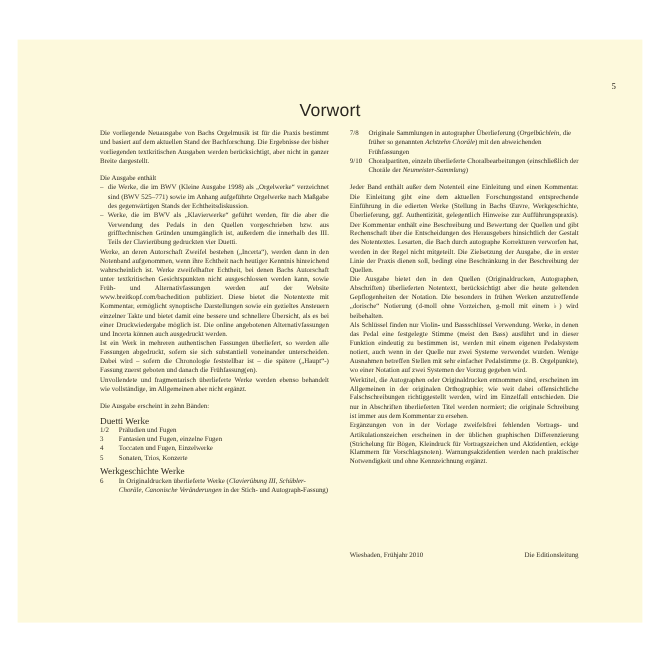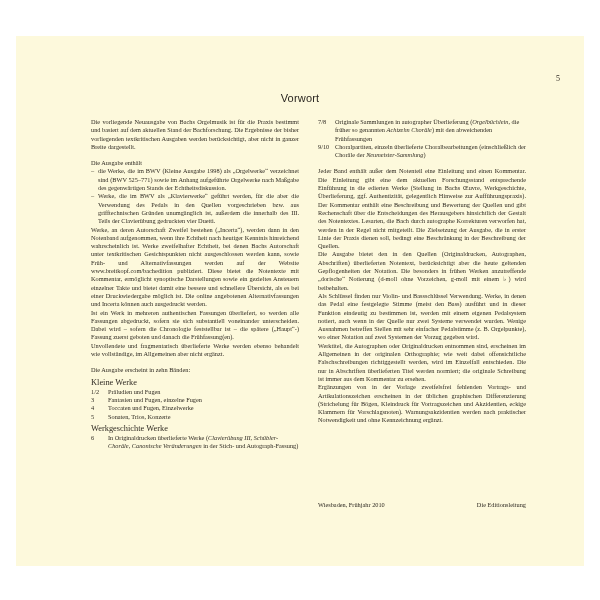--- a/index.html
+++ b/index.html
@@ -20,21 +20,21 @@
   .page-number {
     position: absolute;
     left: 540px; top: 38px;
     font-size: 8px;
   }
   .title {
     position: absolute;
     left: 0; width: 568px; top: 56px;
     text-align: center;
     font-family: "Liberation Sans", "DejaVu Sans", sans-serif;
-    font-size: 11px;
+    font-size: 16px;
     color: #2a2620;
     letter-spacing: 0.2px;
   }
   .col {
     position: absolute;
     top: 82px;
     font-size: 6.3px;
     line-height: 8.3px;
     text-align: justify;
   }
@@ -74,21 +74,21 @@
     <div class="gap"></div>
     <p>Die Ausgabe enthält</p>
     <p class="dash-item"><span class="dash">–</span><span>die Werke, die im BWV (Kleine Ausgabe 1998) als „Orgelwerke“ verzeichnet sind (BWV 525–771) sowie im Anhang aufgeführte Orgelwerke nach Maßgabe des gegenwärtigen Stands der Echtheitsdiskussion.</span></p>
     <p class="dash-item"><span class="dash">–</span><span>Werke, die im BWV als „Klavierwerke“ geführt werden, für die aber die Verwendung des Pedals in den Quellen vorgeschrieben bzw. aus grifftechnischen Gründen unumgänglich ist, außerdem die innerhalb des III. Teils der Clavierübung gedruckten vier Duetti.</span></p>
     <p>Werke, an deren Autorschaft Zweifel bestehen („Incerta“), werden dann in den Notenband aufgenommen, wenn ihre Echtheit nach heutiger Kenntnis hinreichend wahrscheinlich ist. Werke zweifelhafter Echtheit, bei denen Bachs Autorschaft unter textkritischen Gesichtspunkten nicht ausgeschlossen werden kann, sowie Früh- und Alternativfassungen werden auf der Website www.breitkopf.com/bachedition publiziert. Diese bietet die Notentexte mit Kommentar, ermöglicht synoptische Darstellungen sowie ein gezieltes Ansteuern einzelner Takte und bietet damit eine bessere und schnellere Übersicht, als es bei einer Druckwiedergabe möglich ist. Die online angebotenen Alternativfassungen und Incerta können auch ausgedruckt werden.</p>
     <p>Ist ein Werk in mehreren authentischen Fassungen überliefert, so werden alle Fassungen abgedruckt, sofern sie sich substantiell voneinander unterscheiden. Dabei wird – sofern die Chronologie feststellbar ist – die spätere („Haupt“-) Fassung zuerst geboten und danach die Frühfassung(en).</p>
     <p>Unvollendete und fragmentarisch überlieferte Werke werden ebenso behandelt wie vollständige, im Allgemeinen aber nicht ergänzt.</p>
     <div class="gap"></div>
     <p>Die Ausgabe erscheint in zehn Bänden:</p>
 
-    <div class="group-heading">Kleine Werke</div>
+    <div class="group-heading">Duetti Werke</div>
     <div class="vol-row">
         <span class="vol-num">1/2</span>
         <span class="vol-text">Präludien und Fugen</span>
       </div>
     <div class="vol-row">
         <span class="vol-num">3</span>
         <span class="vol-text">Fantasien und Fugen, einzelne Fugen</span>
       </div>
     <div class="vol-row">
         <span class="vol-num">4</span>

